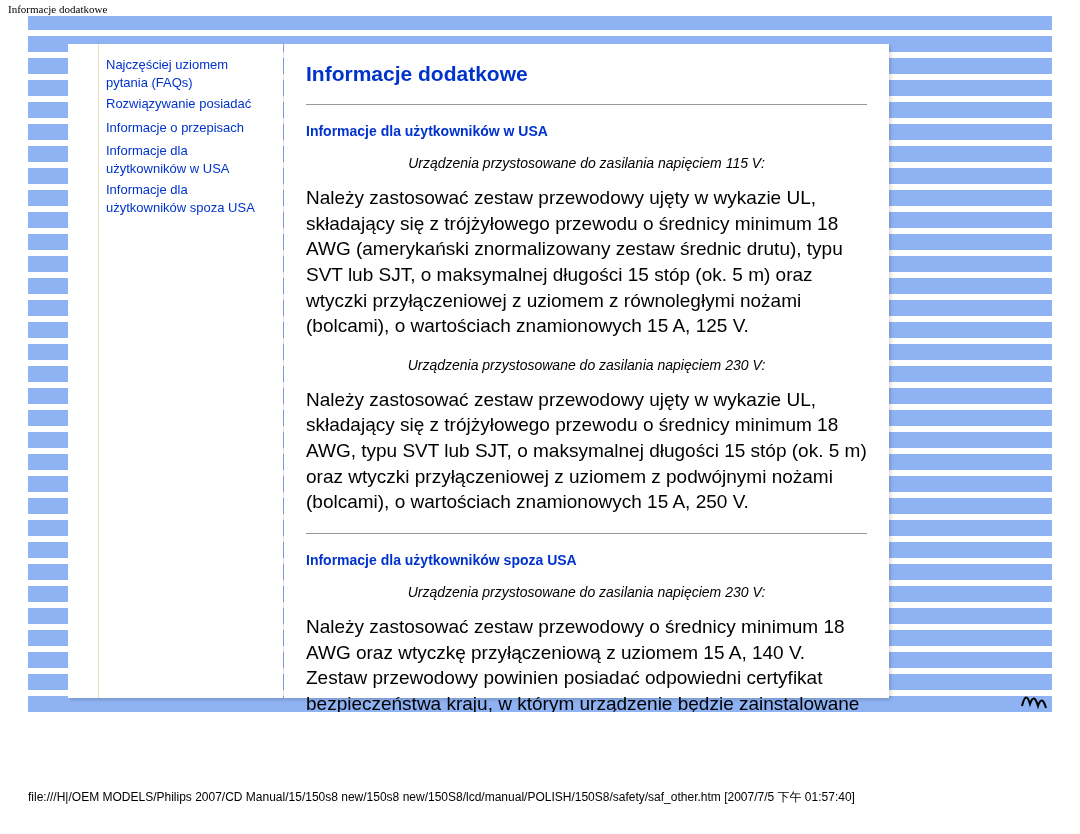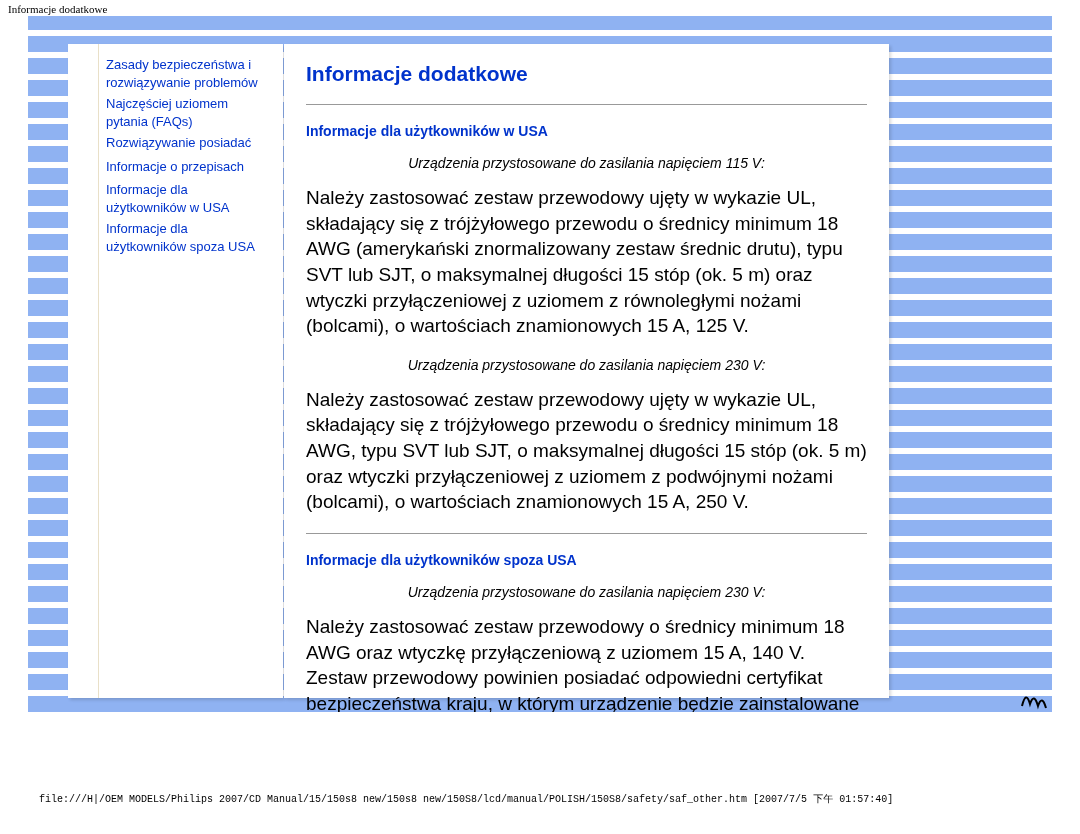--- a/index.html
+++ b/index.html
@@ -128,24 +128,23 @@
     bottom: 120px;
     width: 30px;
     height: 28px;
     font-size: 26px;
     color: #000;
   }
   .footer-path {
     position: absolute;
     bottom: 28px;
     left: 28px;
-    font-size: 10px;
-    font-family: Liberation Mono, monospace;
-    color: #000;
-    margin-left: 11px;
+    font-size: 12px;
+    font-family: Liberation Sans, sans-serif;
+    color: #000;
   }
 </style>
 </head>
 <body>
 
 <div class="top-label">Informacje dodatkowe</div>
 
 <div class="stripe-bg">
   <div class="stripes">
     <div class="stripe stripe-offset"></div>
@@ -177,21 +176,20 @@
       <div class="stripe"></div>
       <div class="stripe"></div>
     <div class="stripe"></div>
       <div class="stripe"></div>
       <div class="stripe"></div>
 
   </div>
 
   <div class="sidebar-notebook">
     <div class="sidebar-links">
-      <div class="link-block"><a href="#">Zasady bezpieczeństwa i rozwiązywanie problemów</a></div>
       <div class="link-block"><a href="#">Najczęściej  uziomem pytania (FAQs)</a></div>
       <div class="link-block"><a href="#">Rozwiązywanie posiadać</a></div>
       <div class="link-block" style="margin-top:6px;"><a href="#">Informacje o przepisach</a></div>
       <div class="link-block" style="margin-top:6px;"><a href="#">Informacje dla użytkowników w USA</a></div>
       <div class="link-block"><a href="#">Informacje dla użytkowników spoza USA</a></div>
     </div>
   </div>
 
   <div class="content-paper">
     <h1>Informacje dodatkowe</h1>

